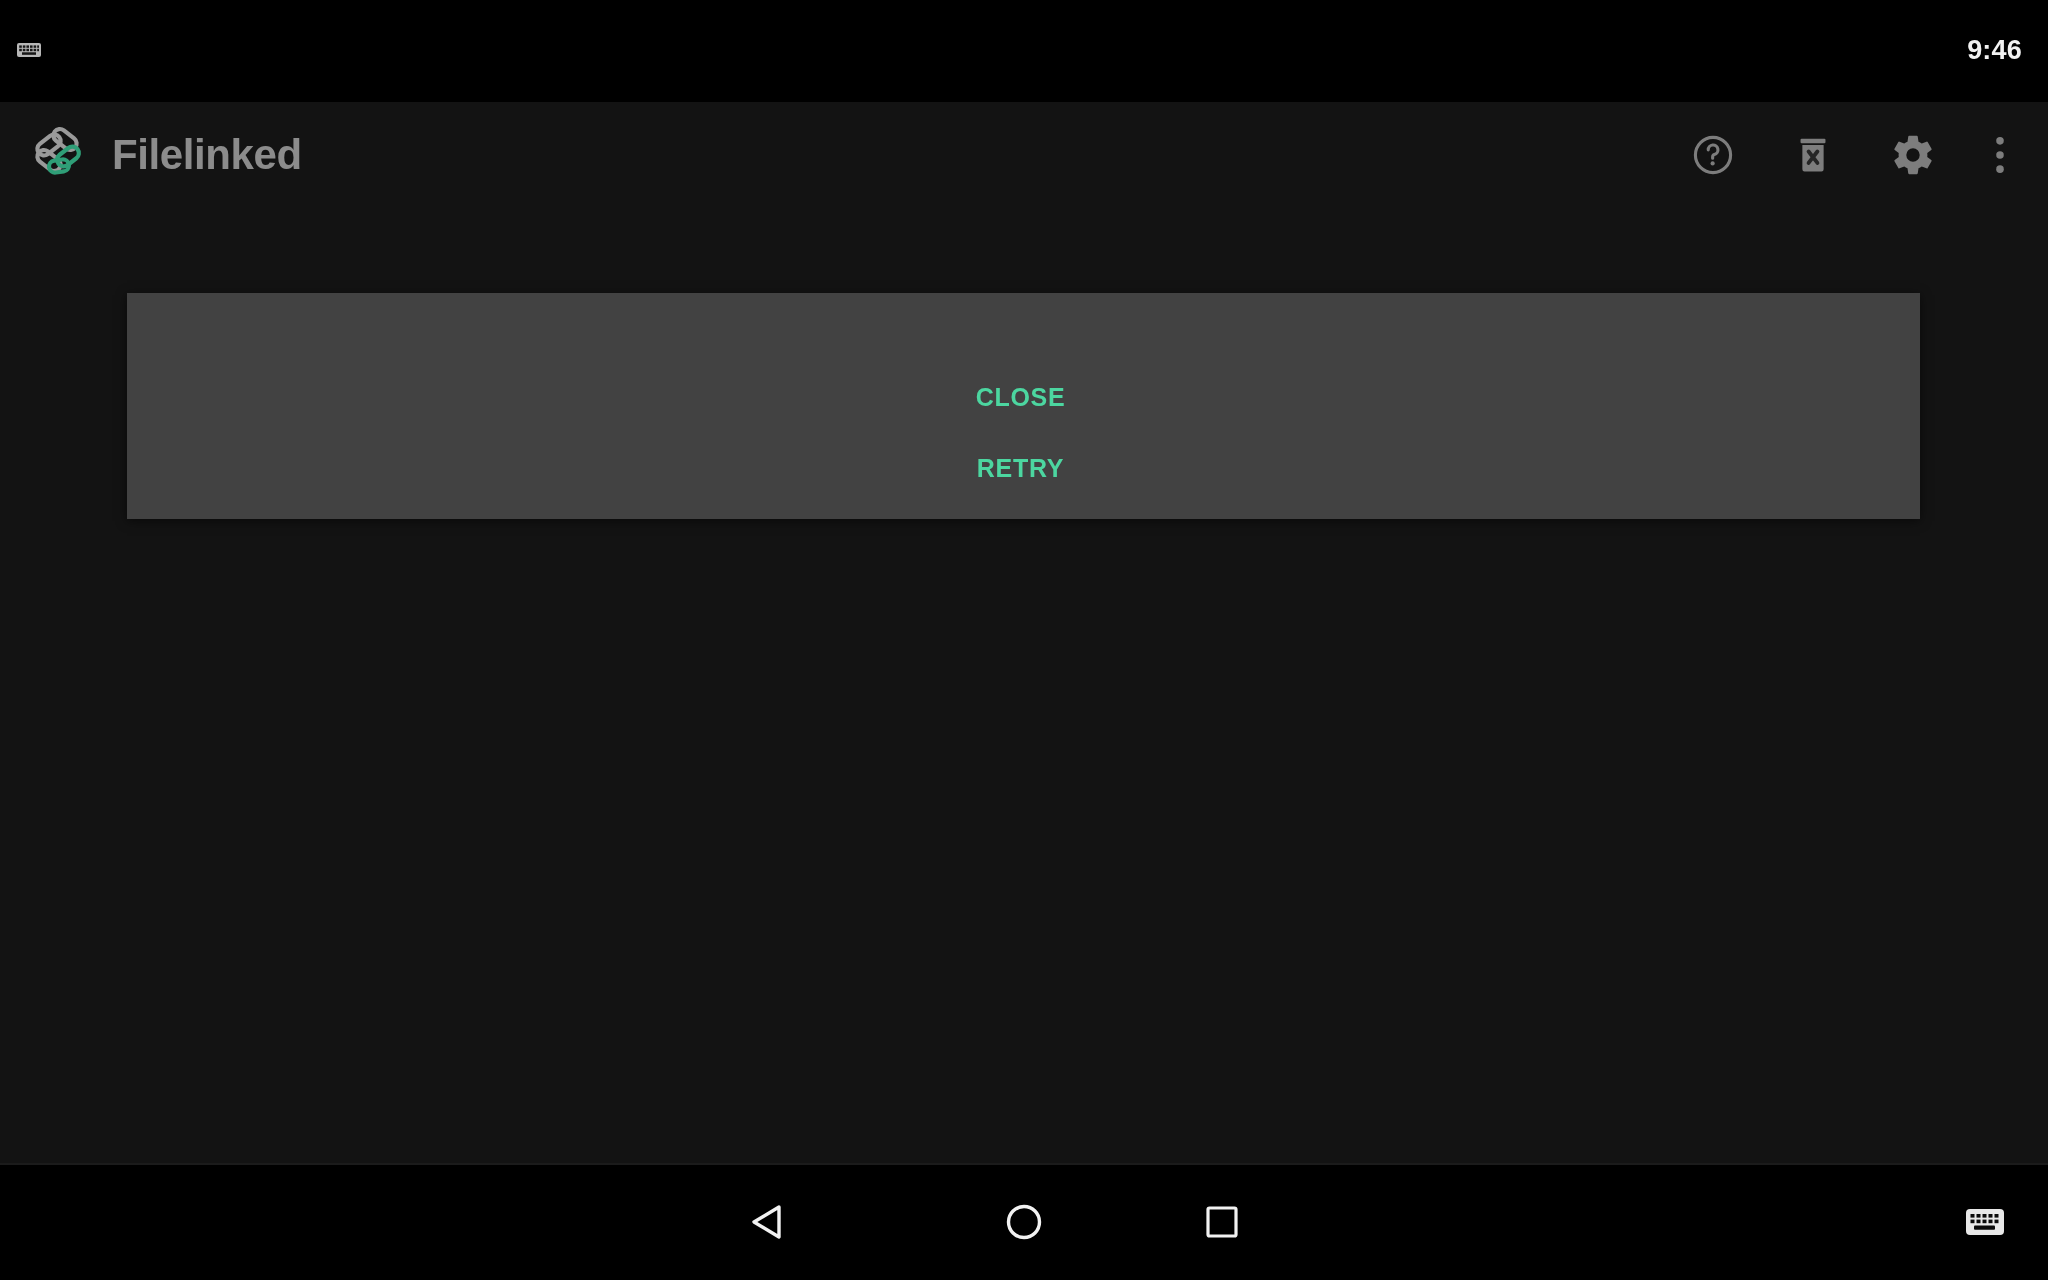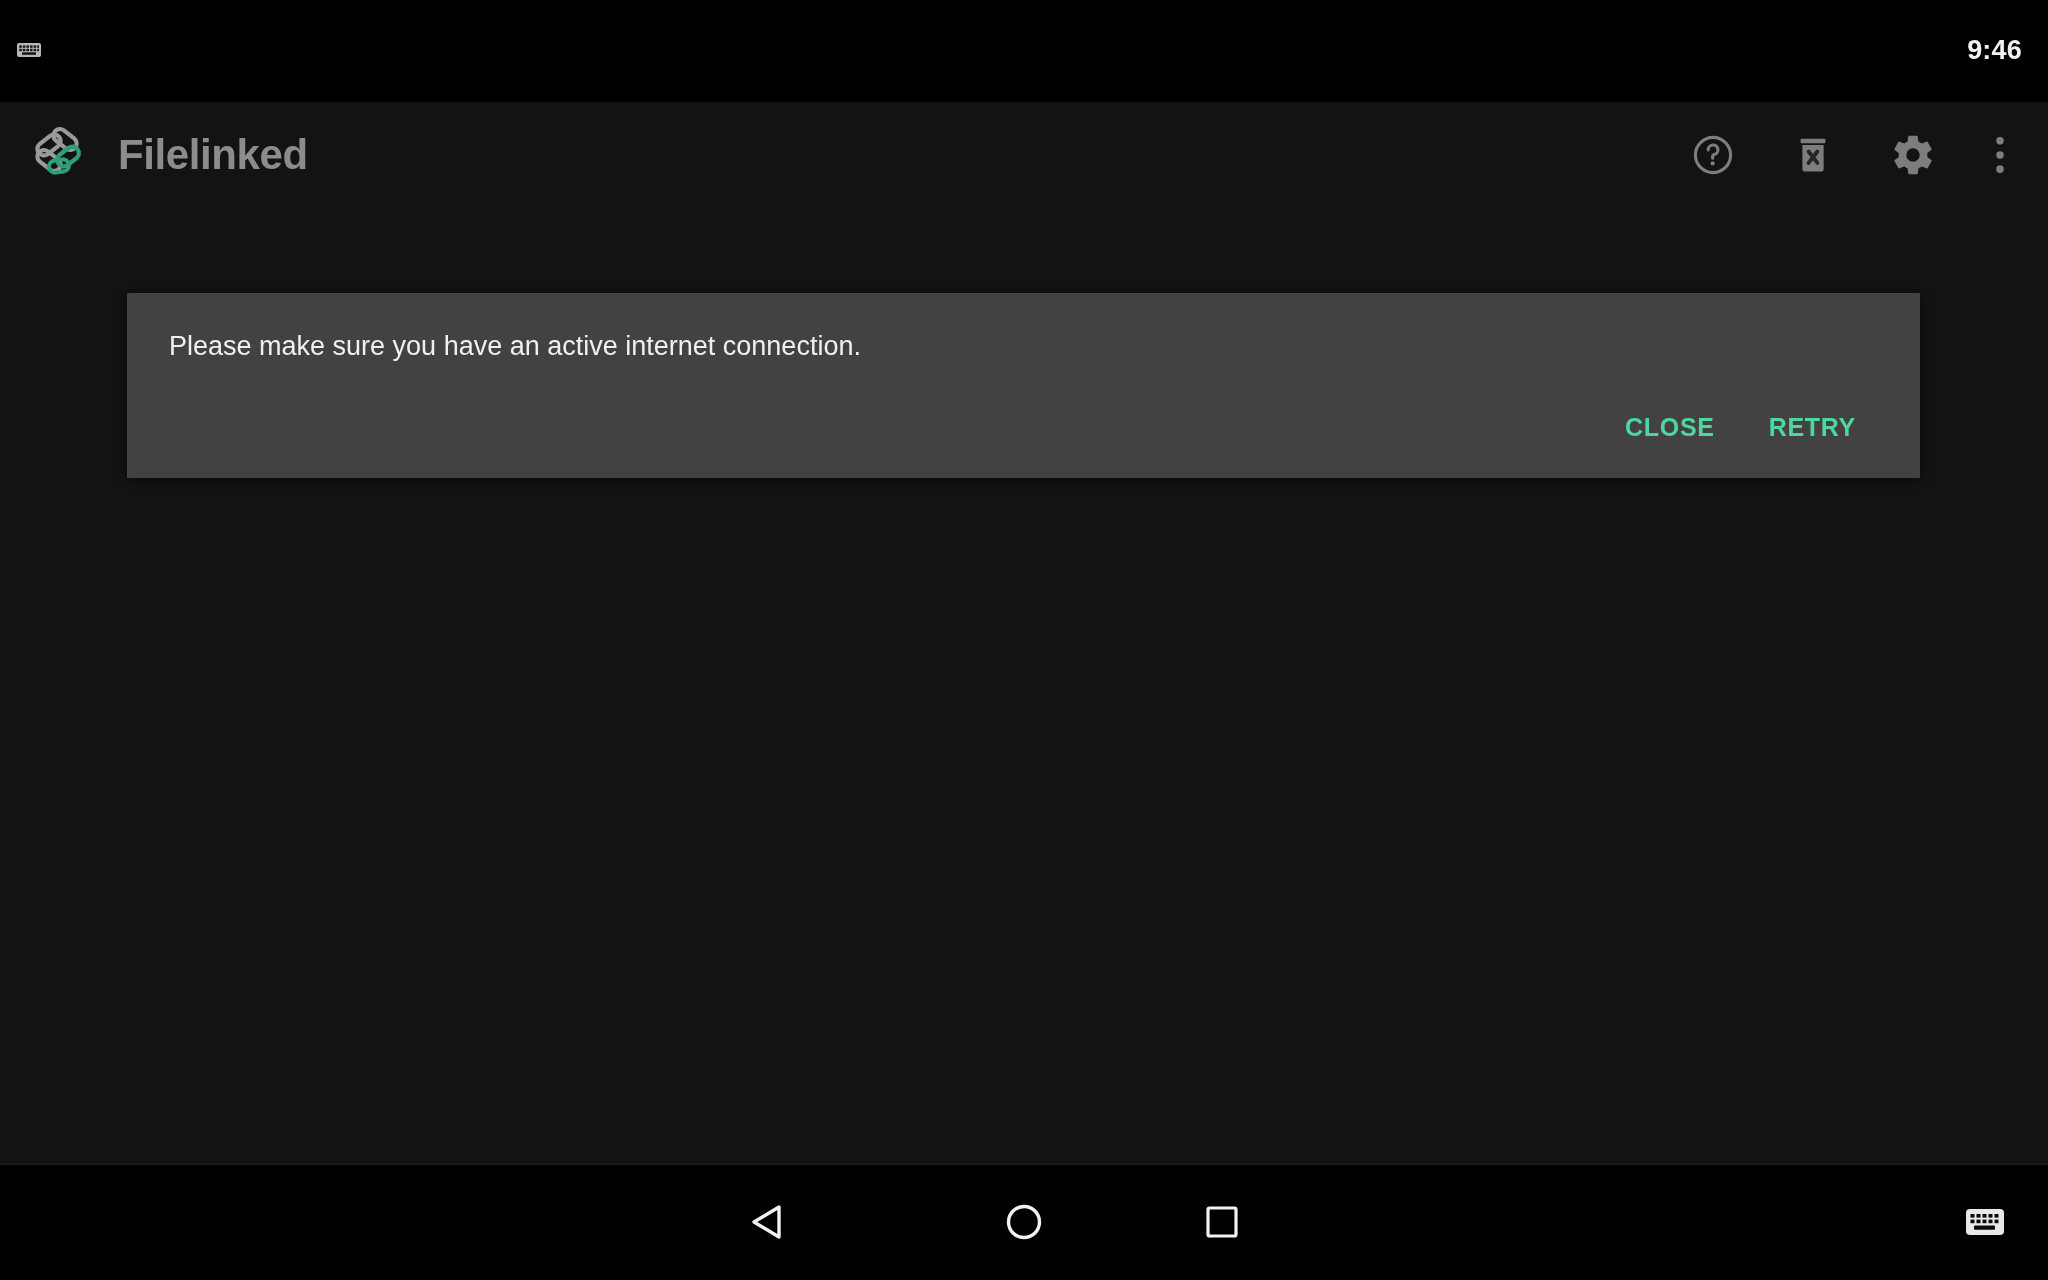--- a/index.html
+++ b/index.html
@@ -58,21 +58,21 @@
     background: #131313;
     display: flex;
     align-items: center;
     justify-content: space-between;
     box-sizing: border-box;
     padding: 0 22px 0 30px;
   }
   .brand {
     display: flex;
     align-items: center;
-    gap: 30px;
+    gap: 24px;
   }
   .brand-logo { display: block; }
   .brand-title {
     color: #8c8c8c;
     font-size: 42px;
     font-weight: 700;
     letter-spacing: -0.4px;
     line-height: 1;
   }
   .app-actions {
@@ -127,20 +127,21 @@
     margin: 0 0 0 2px;
   }
   .dialog-message + .dialog-message { margin-top: 36px; }
   .dialog-actions {
     display: flex;
     justify-content: flex-end;
     align-items: center;
     gap: 18px;
     margin-top: 40px;
     padding-right: 6px;
+    flex-direction: column;
   }
   .dialog-btn {
     background: transparent;
     border: none;
     color: #4cd6a0;
     font-family: "Liberation Sans", sans-serif;
     font-size: 25px;
     font-weight: 700;
     letter-spacing: .7px;
     padding: 12px 18px;
@@ -277,21 +278,20 @@
             <circle cx="4" cy="23" r="2.4" fill="#7d7d7d"></circle>
           </svg>
         </span>
       </button>
     </div>
   </div>
 
   <div class="content"></div>
 
   <div class="dialog">
-    <p class="dialog-message">Please make sure you have an active internet connection.</p>
     <div class="dialog-actions">
       <button class="dialog-btn">CLOSE</button>
       <button class="dialog-btn">RETRY</button>
     </div>
   </div>
 
   <div class="nav-bar">
     <button class="nav-btn nav-back">
       <span>
         <svg width="34" height="36" viewBox="0 0 34 36">

